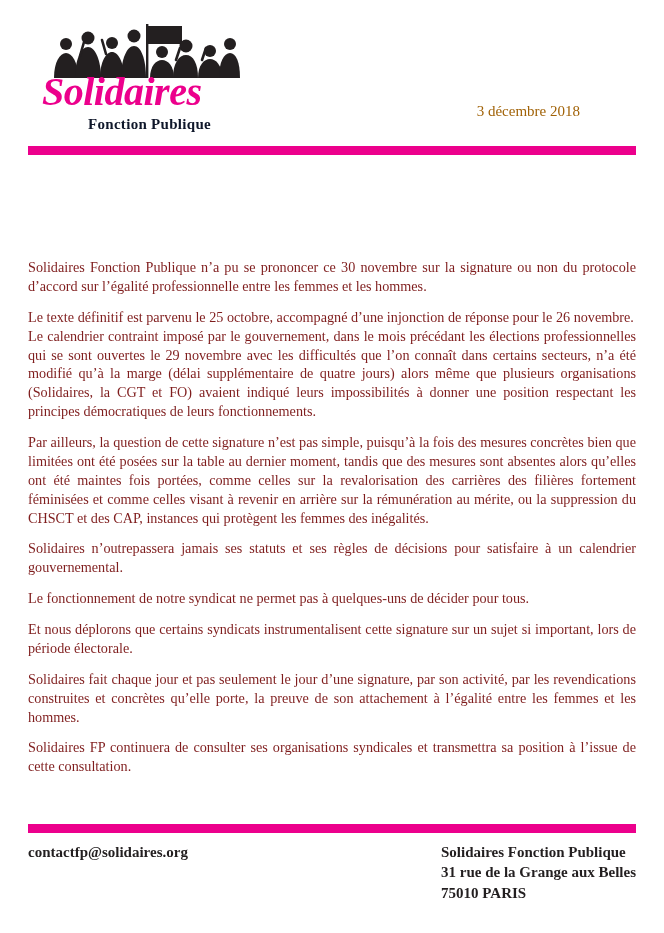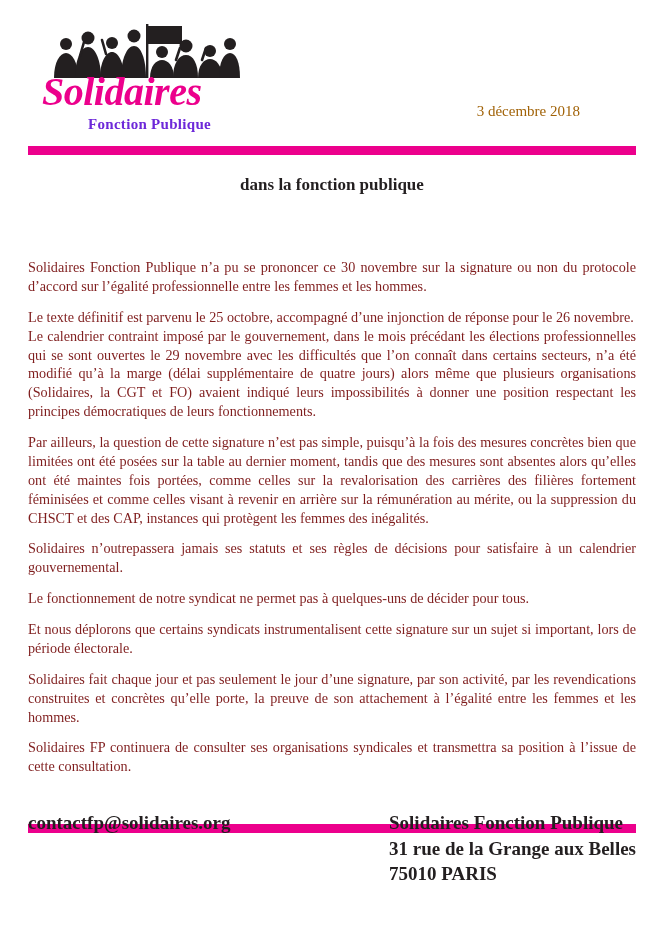--- a/index.html
+++ b/index.html
@@ -52,21 +52,21 @@
     color: #ec008c;
     line-height: 1;
   }
   .logo-sub {
     position: absolute;
     left: 46px;
     top: 94px;
     font-family: "Liberation Serif", serif;
     font-weight: bold;
     font-size: 15px;
-    color: #6d28d9;
+    color: #0f172a;
     letter-spacing: 0.3px;
   }
   .doc-date {
     position: absolute;
     right: 28px;
     top: 103px;
     font-family: "Liberation Serif", serif;
     font-size: 15px;
     color: #a16207;
   }
@@ -119,28 +119,28 @@
     margin: 0 0 12px 0;
   }
   .body-text p.tight {
     margin-bottom: 0;
   }
 
   
   .footer {
     position: absolute;
     left: 28px;
-    top: 810px;
+    top: 842px;
     width: 608px;
     display: flex;
     justify-content: space-between;
     align-items: flex-start;
     font-family: "Liberation Serif", serif;
     font-weight: bold;
-    font-size: 19px;
+    font-size: 15px;
     line-height: 1.35;
     color: #231f20;
   }
   .footer-left div, .footer-right div {
     white-space: nowrap;
   }
   .footer-right {
   }
 </style>
 </head>
@@ -187,21 +187,20 @@
       <div class="logo-word">Solidaires</div>
       <div class="logo-sub">Fonction Publique</div>
     </div>
 
     <div class="doc-date">3 décembre 2018</div>
   </div>
 
   <div class="rule-top"></div>
 
   <div class="title">
-    <div>dans la fonction publique</div>
   </div>
 
   <div class="body-text">
     <p>Solidaires Fonction Publique n’a pu se prononcer ce 30 novembre sur la signature ou non du protocole d’accord sur l’égalité professionnelle entre les femmes et les hommes.</p>
     <p class="tight">Le texte définitif est parvenu le 25 octobre, accompagné d’une injonction de réponse pour le 26 novembre.</p>
     <p>Le calendrier contraint imposé par le gouvernement, dans le mois précédant les élections professionnelles qui se sont ouvertes le 29 novembre avec les difficultés que l’on connaît dans certains secteurs, n’a été modifié qu’à la marge (délai supplémentaire de quatre jours) alors même que plusieurs organisations (Solidaires,  la CGT et FO) avaient indiqué leurs impossibilités à donner une position respectant les principes démocratiques de leurs fonctionnements.</p>
     <p>Par ailleurs, la question de cette signature n’est pas simple, puisqu’à la fois des mesures concrètes bien que limitées ont été posées sur la table au dernier moment, tandis que des mesures sont absentes alors qu’elles ont été maintes fois portées, comme celles sur la revalorisation des carrières des filières fortement féminisées et comme celles visant à revenir en arrière sur la rémunération au mérite, ou la suppression du CHSCT et des CAP, instances qui protègent les femmes des inégalités.</p>
     <p>Solidaires n’outrepassera jamais ses statuts et ses règles de décisions pour satisfaire à un calendrier gouvernemental.</p>
     <p>Le fonctionnement de notre syndicat ne permet pas à quelques-uns de décider pour tous.</p>
     <p>Et nous déplorons que certains syndicats instrumentalisent cette signature sur un sujet si important, lors de période électorale.</p>

